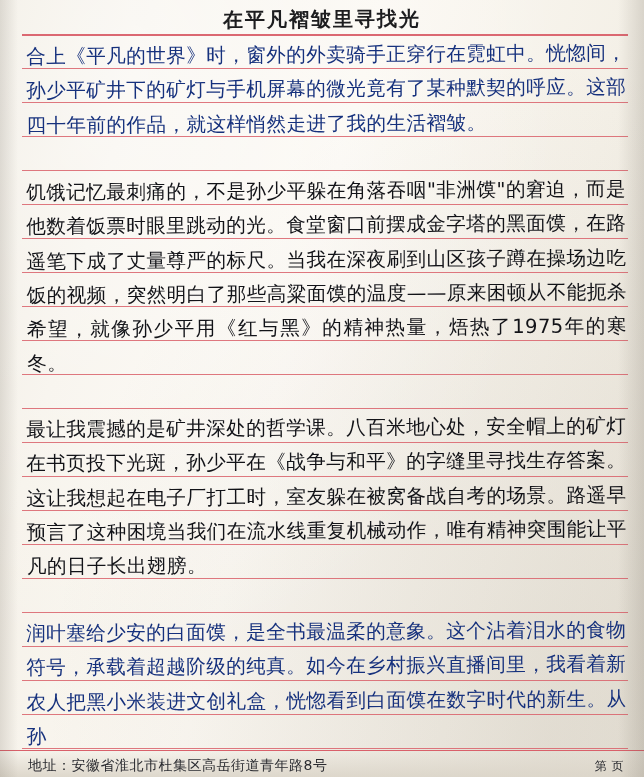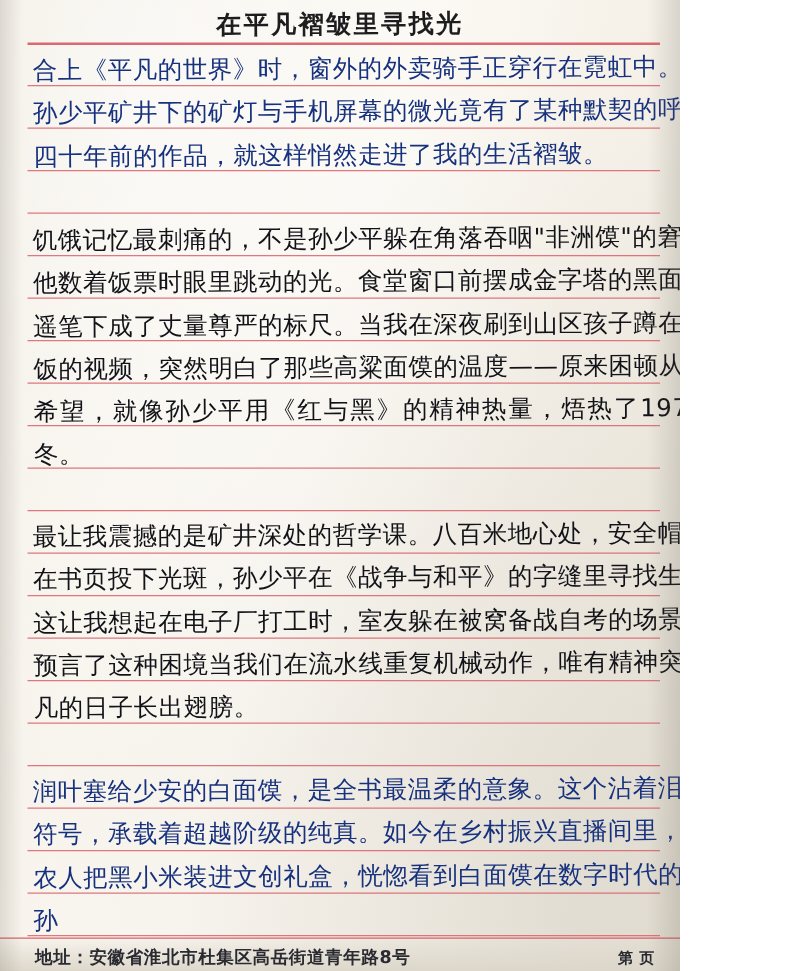--- a/index.html
+++ b/index.html
@@ -2,21 +2,21 @@
 <html><head>
 <meta charset="utf-8">
 <style>
   html, body {
     margin: 0;
     padding: 0;
     background: #ffffff;
   }
   #page {
     position: relative;
-    width: 544px;
+    width: 644px;
     height: 777px;
     overflow: hidden;
     background: #f3efe6;
     font-family: "DejaVu Sans", sans-serif;
   }
   
   .paper {
     position: absolute;
     inset: 0;
     background:
@@ -82,21 +82,20 @@
   .hw.dark { color: #121318; }
   
   .footer {
     position: absolute;
     left: 0;
     right: 0;
     bottom: 0;
     height: 26px;
     background: linear-gradient(180deg, rgba(236,231,221,.2), rgba(220,214,202,.95));
     border-top: 1.6px solid #d9606a;
-    font-weight: bold;
   }
   .footer-text {
     position: absolute;
     left: 28px;
     bottom: 2px;
     font-size: 14px;
     color: #2a2b30;
     letter-spacing: .5px;
   }
   .footer-page {

